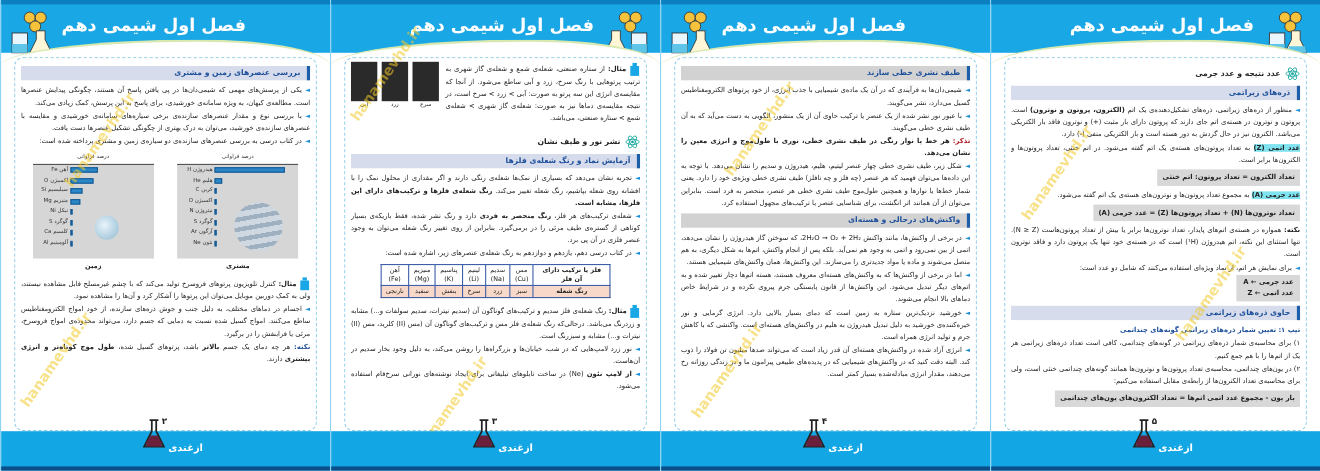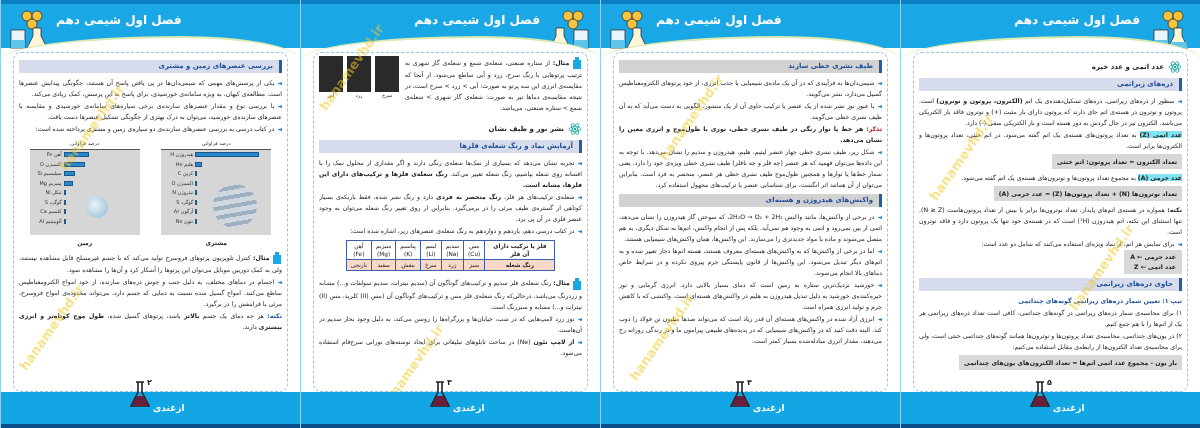--- a/index.html
+++ b/index.html
@@ -1,21 +1,21 @@
 <!DOCTYPE html>
 <html><head>
 <meta charset="utf-8">
 <style>
   * { box-sizing: border-box; margin: 0; padding: 0; }
   body { width: 1200px; height: 428px; background: #e9f2f8; font-family: "DejaVu Sans", sans-serif; overflow: hidden; position: relative; }
   .spread { display: flex; flex-direction: row-reverse; width: 1200px; height: 428px; }
   .page { position: relative; width: 300px; height: 428px; background: #ffffff; border-left: 1px solid #8fd3f2; overflow: hidden; direction: rtl; }
   .page-head { position: absolute; top: 0; left: 0; right: 0; height: 48px; background: #1aa7e6; border-top: 4px solid #0b7fc0; }
   .page-head .wave { position: absolute; left: 0; right: 0; bottom: -12px; height: 24px; background: #ffffff; border-radius: 60% 40% 0 0 / 100% 100% 0 0; border-top: 2px solid #d8e9b0; }
-  .page-head .title { position: absolute; top: 9px; font-size: 12px; font-weight: bold; color: #ffffff; direction: rtl; }
+  .page-head .title { position: absolute; top: 9px; font-size: 16px; font-weight: bold; color: #ffffff; direction: rtl; }
   .page.left-hero .title { left: 55px; }
   .page.right-hero .title { right: 60px; }
   .hero { position: absolute; top: 4px; width: 46px; height: 44px; }
   .page.left-hero .hero { left: 6px; }
   .page.right-hero .hero { right: 6px; }
   .frame { position: absolute; top: 52px; left: 12px; right: 12px; bottom: 36px; border: 1px dashed #8ccbe8; border-radius: 8px; }
   .content { position: absolute; top: 56px; left: 18px; right: 18px; bottom: 40px; font-size: 6.2px; line-height: 11px; color: #222; overflow: hidden; }
   .sec-bar { background: #d6dcec; border-right: 3px solid #1d5ea8; color: #1d4f9a; font-weight: bold; font-size: 7px; padding: 1px 6px; margin: 4px 0; }
   .sec-bar.gray { background: #d2d2d2; }
   .para { margin: 1px 0; text-align: justify; }
@@ -80,21 +80,21 @@
     </div>
     <div class="frame"></div>
     <div class="content">
       <div class="subhead">
         <svg class="atom" viewBox="0 0 14 14">
             <ellipse cx="7" cy="7" rx="6" ry="2.4" fill="none" stroke="#1aa7a0" stroke-width="0.8"></ellipse>
             <ellipse cx="7" cy="7" rx="6" ry="2.4" fill="none" stroke="#1aa7a0" stroke-width="0.8" transform="rotate(60 7 7)"></ellipse>
             <ellipse cx="7" cy="7" rx="6" ry="2.4" fill="none" stroke="#1aa7a0" stroke-width="0.8" transform="rotate(-60 7 7)"></ellipse>
             <circle cx="7" cy="7" r="1.3" fill="#1aa7a0"></circle>
           </svg>
-        <span>عدد اتمی و عدد خیره</span>
+        <span>عدد نتیجه و عدد جرمی</span>
       </div>
       <div class="sec-bar">ذره‌های زیراتمی</div>
       <p class="para"><span class="bullet">◄</span><span>منظور از ذره‌های زیراتمی، ذره‌های تشکیل‌دهنده‌ی یک اتم </span><span class="bold">(الکترون، پروتون و نوترون)</span><span> است. پروتون و نوترون در هسته‌ی اتم جای دارند که پروتون دارای بار مثبت (+) و نوترون فاقد بار الکتریکی می‌باشد. الکترون نیز در حال گردش به دور هسته است و بار الکتریکی منفی (-) دارد.</span></p>
       <p class="para"><span class="hl">عدد اتمی (Z)</span><span> به تعداد پروتون‌های هسته‌ی یک اتم گفته می‌شود. در اتم خنثی، تعداد پروتون‌ها و الکترون‌ها برابر است.</span></p>
       <div class="graybox">تعداد الکترون = تعداد پروتون: اتم خنثی</div>
       <p class="para"><span class="hl">عدد جرمی (A)</span><span> به مجموع تعداد پروتون‌ها و نوترون‌های هسته‌ی یک اتم گفته می‌شود.</span></p>
       <div class="graybox">تعداد نوترون‌ها (N) + تعداد پروتون‌ها (Z) = عدد جرمی (A)</div>
       <p class="para"><span class="bold">نکته:</span><span> همواره در هسته‌ی اتم‌های پایدار، تعداد نوترون‌ها برابر یا بیش از تعداد پروتون‌هاست (N ≥ Z). تنها استثنای این نکته، اتم هیدروژن (¹H) است که در هسته‌ی خود تنها یک پروتون دارد و فاقد نوترون است.</span></p>
       <p class="para"><span class="bullet">◄</span><span>برای نمایش هر اتم، از نماد ویژه‌ای استفاده می‌کنند که شامل دو عدد است:</span></p>
       <div class="sym" style="direction:rtl;">
@@ -132,21 +132,21 @@
       <div class="title">فصل اول شیمی دهم</div>
       <div class="wave"></div>
     </div>
     <div class="frame"></div>
     <div class="content">
       <div class="sec-bar gray">طیف نشری خطی سازند</div>
       <p class="para"><span class="bullet">◄</span><span>شیمی‌دان‌ها به فرآیندی که در آن یک ماده‌ی شیمیایی با جذب انرژی، از خود پرتوهای الکترومغناطیس گسیل می‌دارد، نشر می‌گویند.</span></p>
       <p class="para"><span class="bullet">◄</span><span>با عبور نور نشر شده از یک عنصر یا ترکیب حاوی آن از یک منشور، الگویی به دست می‌آید که به آن طیف نشری خطی می‌گویند.</span></p>
       <p class="para"><span class="red">تذکر:</span><span class="bold"> هر خط یا نوار رنگی در طیف نشری خطی، نوری با طول‌موج و انرژی معین را نشان می‌دهد.</span></p>
       <p class="para"><span class="bullet">◄</span><span>شکل زیر، طیف نشری خطی چهار عنصر لیتیم، هلیم، هیدروژن و سدیم را نشان می‌دهد. با توجه به این داده‌ها می‌توان فهمید که هر عنصر (چه فلز و چه نافلز) طیف نشری خطی ویژه‌ی خود را دارد. یعنی شمار خط‌ها یا نوارها و همچنین طول‌موج طیف نشری خطی هر عنصر، منحصر به فرد است. بنابراین می‌توان از آن همانند اثر انگشت، برای شناسایی عنصر یا ترکیب‌های مجهول استفاده کرد.</span></p>
-      <div class="sec-bar gray">واکنش‌های هیدروژن و هسته‌ای</div>
+      <div class="sec-bar gray">واکنش‌های درحالی و هسته‌ای</div>
       <p class="para"><span class="bullet">◄</span><span>در برخی از واکنش‌ها، مانند واکنش 2H₂O → O₂ + 2H₂، که سوختن گاز هیدروژن را نشان می‌دهد، اتمی از بین نمی‌رود و اتمی به وجود هم نمی‌آید. بلکه پس از انجام واکنش، اتم‌ها به شکل دیگری، به هم متصل می‌شوند و ماده یا مواد جدیدتری را می‌سازند. این واکنش‌ها، همان واکنش‌های شیمیایی هستند.</span></p>
       <p class="para"><span class="bullet">◄</span><span>اما در برخی از واکنش‌ها که به واکنش‌های هسته‌ای معروف هستند، هسته اتم‌ها دچار تغییر شده و به اتم‌های دیگر تبدیل می‌شود. این واکنش‌ها از قانون پایستگی جرم پیروی نکرده و در شرایط خاص دماهای بالا انجام می‌شوند.</span></p>
       <p class="para"><span class="bullet">◄</span><span>خورشید نزدیک‌ترین ستاره به زمین است که دمای بسیار بالایی دارد. انرژی گرمایی و نور خیره‌کننده‌ی خورشید به دلیل تبدیل هیدروژن به هلیم در واکنش‌های هسته‌ای است. واکنشی که با کاهش جرم و تولید انرژی همراه است.</span></p>
       <p class="para"><span class="bullet">◄</span><span>انرژی آزاد شده در واکنش‌های هسته‌ای آن قدر زیاد است که می‌تواند صدها میلیون تن فولاد را ذوب کند. البته دقت کنید که در واکنش‌های شیمیایی که در پدیده‌های طبیعی پیرامون ما و در زندگی روزانه رخ می‌دهند، مقدار انرژی مبادله‌شده بسیار کمتر است.</span></p>
     </div>
     <div class="watermark" style="left:40px; top:110px;">hanamevhd.ir</div>
     <div class="watermark" style="left:10px; top:330px;">hanamevhd.ir</div>
     <div class="foot">
       <svg class="flask" viewBox="0 0 22 30">
           <path d="M7 2 h8 M9 2 v10 l-7 14 h18 l-7-14 v-10" fill="none" stroke="#222" stroke-width="1.6"></path>

